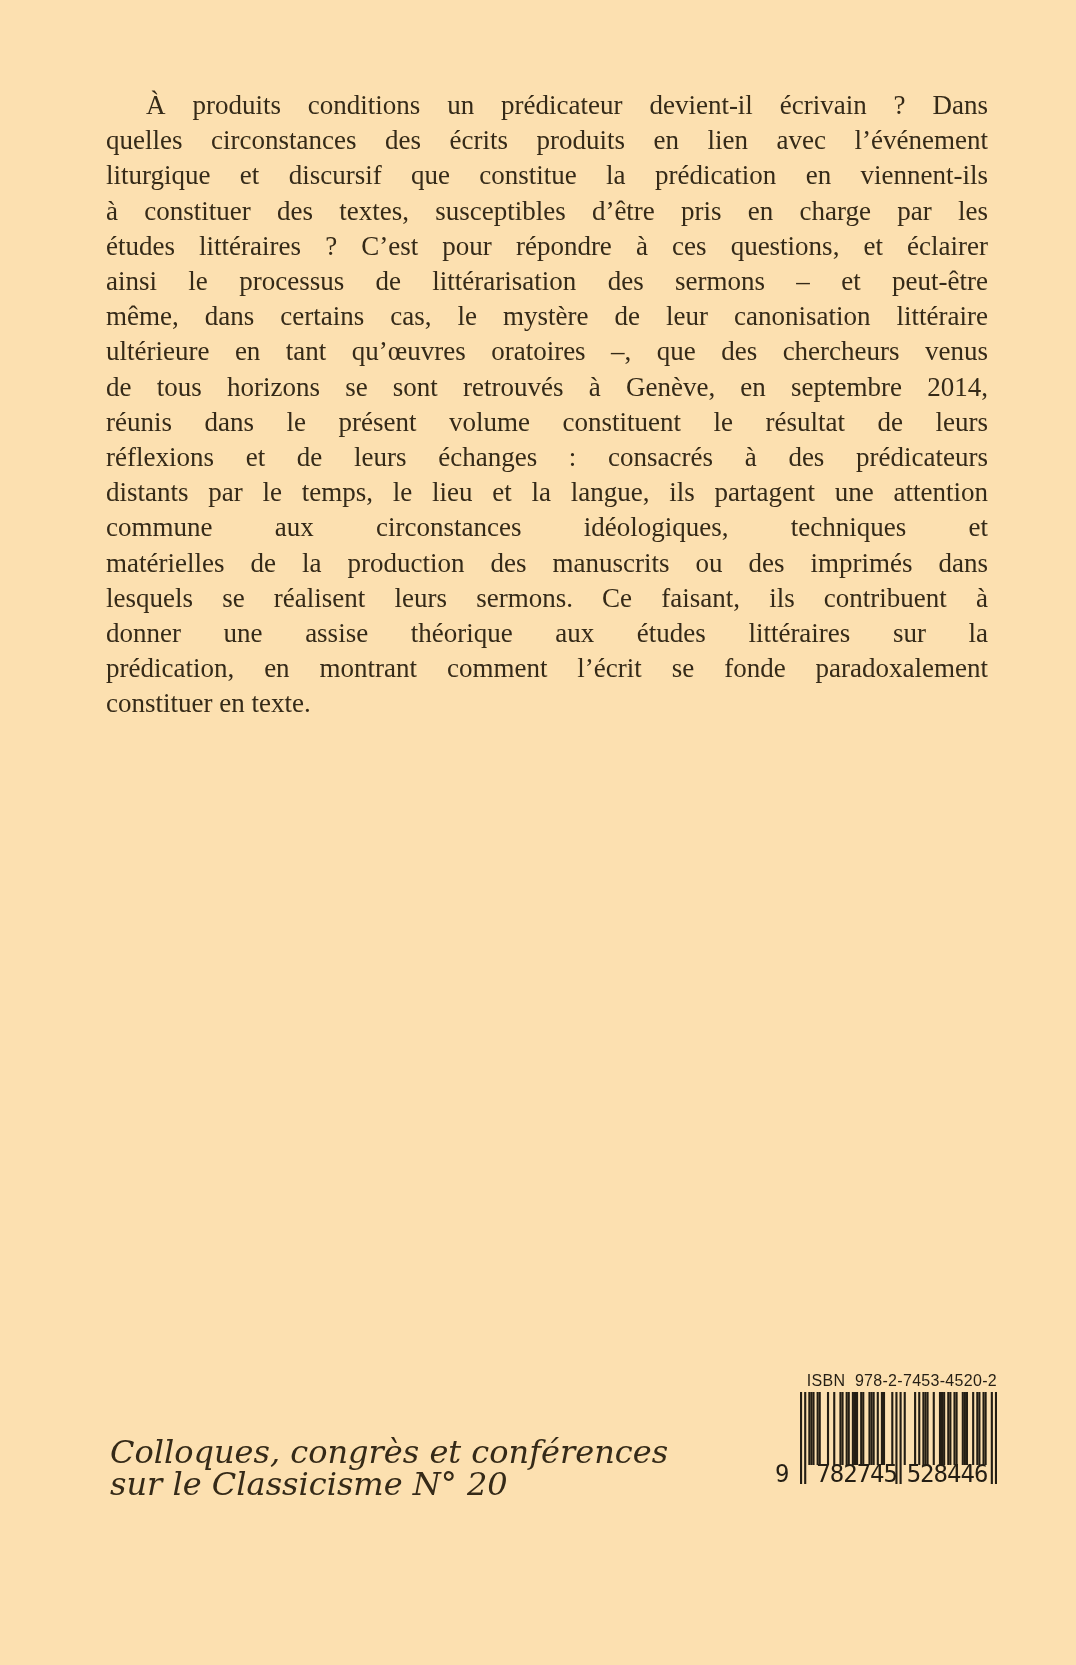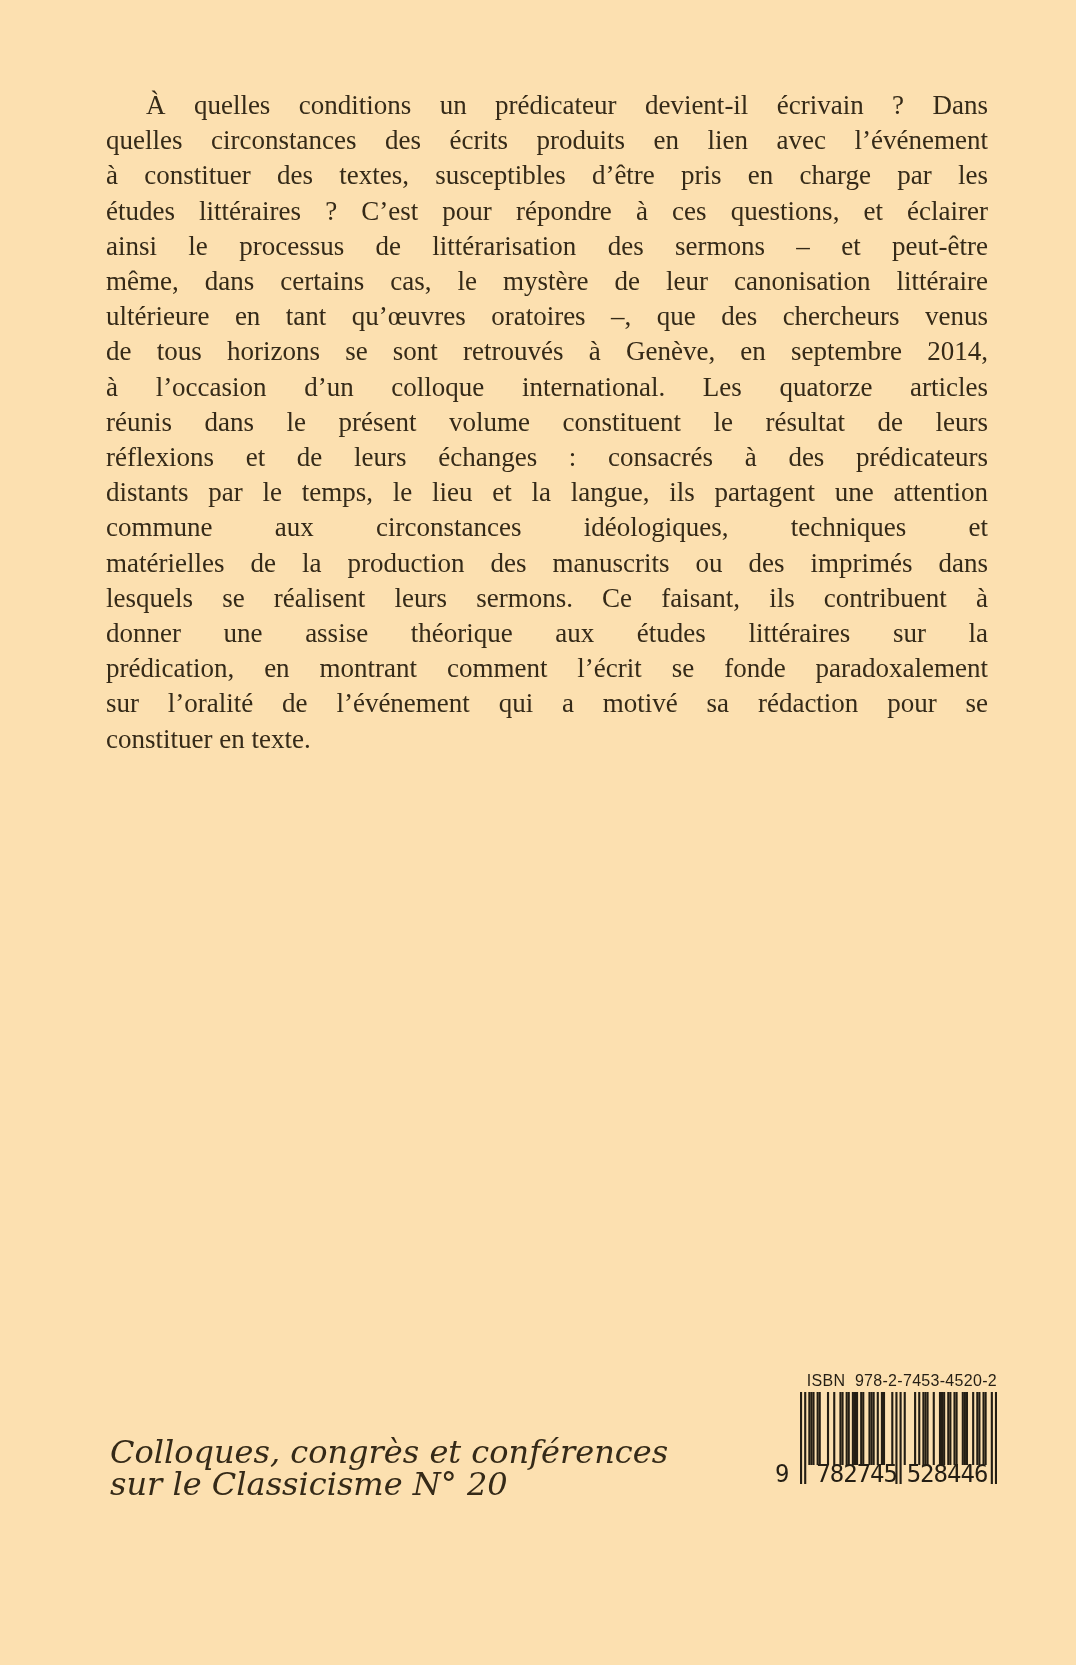--- a/index.html
+++ b/index.html
@@ -92,38 +92,37 @@
   .ean-first{ position:absolute; left:0;  width:20px; text-align:left; }
   .ean-left { position:absolute; left:30px;  width:92px; text-align:right; letter-spacing:-1px; }
   .ean-right{ position:absolute; left:126px; width:92px; text-align:center; letter-spacing:-1px; }
 </style>
 </head>
 <body>
 
 <div class="page">
 
   <div class="blurb">
-      <div class="line first">À quelles conditions un prédicateur devient-il écrivain ? Dans</div>
+      <div class="line first">À produits conditions un prédicateur devient-il écrivain ? Dans</div>
       <div class="line">quelles circonstances des écrits produits en lien avec l’événement</div>
+      <div class="line">liturgique et discursif que constitue la prédication en viennent-ils</div>
       <div class="line">à constituer des textes, susceptibles d’être pris en charge par les</div>
       <div class="line">études littéraires ? C’est pour répondre à ces questions, et éclairer</div>
       <div class="line">ainsi le processus de littérarisation des sermons – et peut-être</div>
       <div class="line">même, dans certains cas, le mystère de leur canonisation littéraire</div>
       <div class="line">ultérieure en tant qu’œuvres oratoires –, que des chercheurs venus</div>
       <div class="line">de tous horizons se sont retrouvés à Genève, en septembre 2014,</div>
-      <div class="line">à l’occasion d’un colloque international. Les quatorze articles</div>
       <div class="line">réunis dans le présent volume constituent le résultat de leurs</div>
       <div class="line">réflexions et de leurs échanges : consacrés à des prédicateurs</div>
       <div class="line">distants par le temps, le lieu et la langue, ils partagent une attention</div>
       <div class="line">commune aux circonstances idéologiques, techniques et</div>
       <div class="line">matérielles de la production des manuscrits ou des imprimés dans</div>
       <div class="line">lesquels se réalisent leurs sermons. Ce faisant, ils contribuent à</div>
       <div class="line">donner une assise théorique aux études littéraires sur la</div>
       <div class="line">prédication, en montrant comment l’écrit se fonde paradoxalement</div>
-      <div class="line">sur l’oralité de l’événement qui a motivé sa rédaction pour se</div>
       <div class="line last">constituer en texte.</div>
     </div>
 
   <div class="series">
     <div>Colloques, congrès et conférences</div>
     <div>sur le Classicisme N° 20</div>
   </div>
 
   <div class="isbn-block">
     <div class="isbn-label">ISBN  978-2-7453-4520-2</div>

